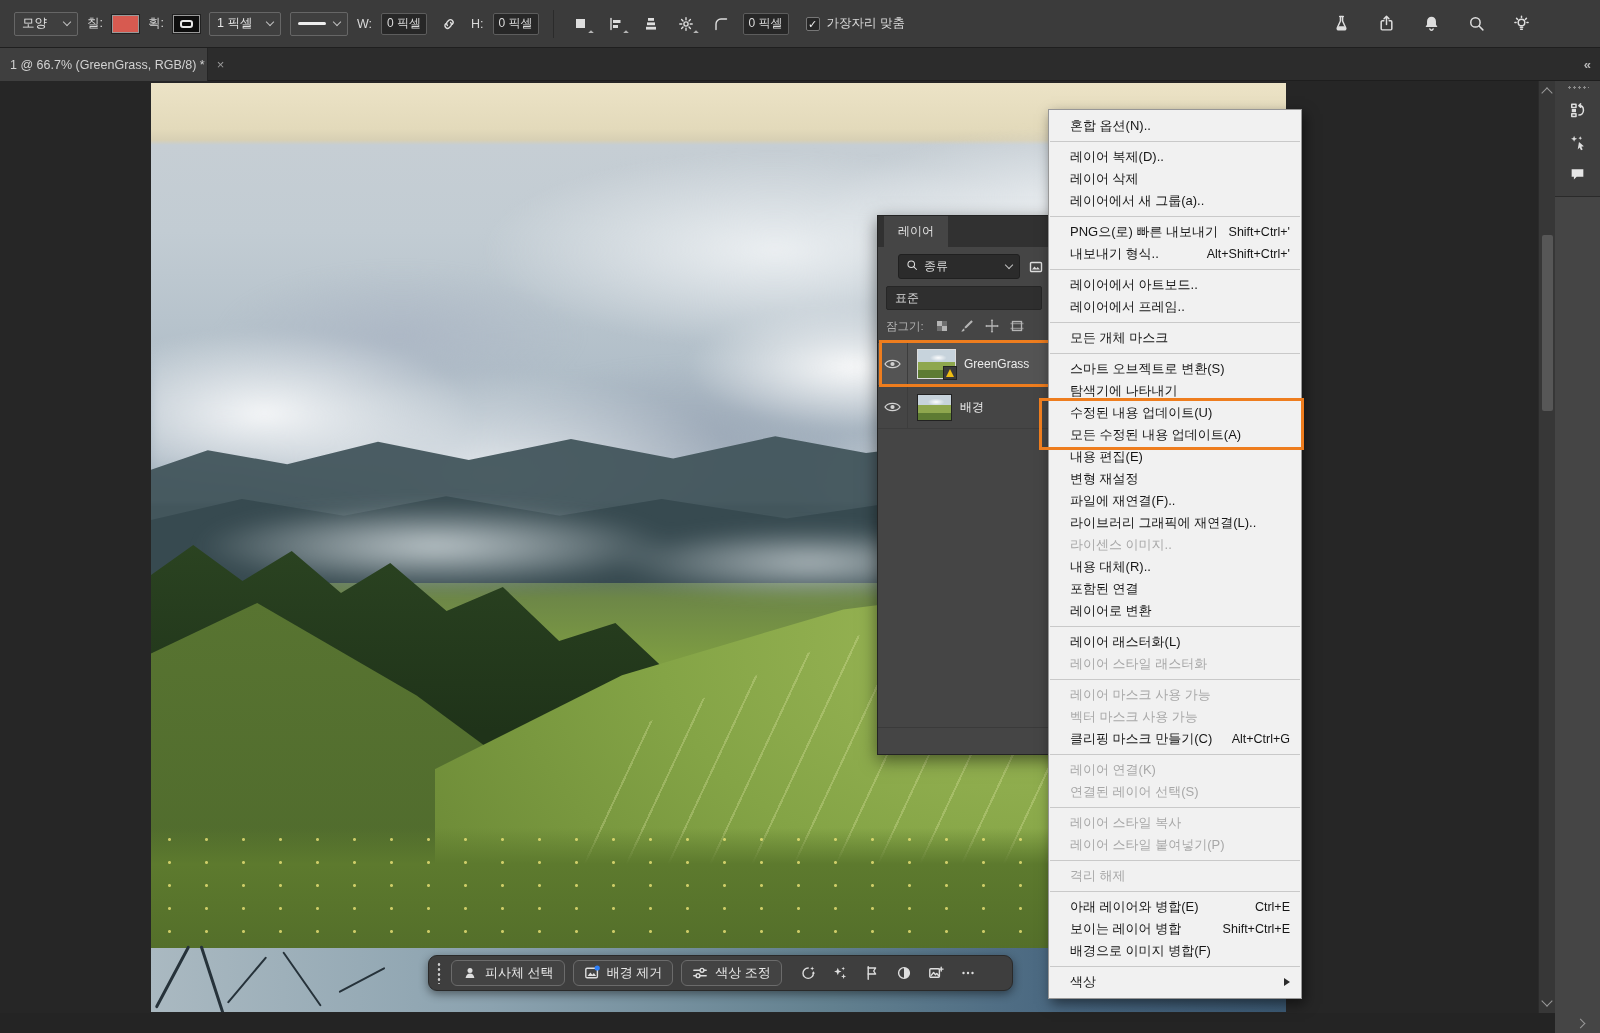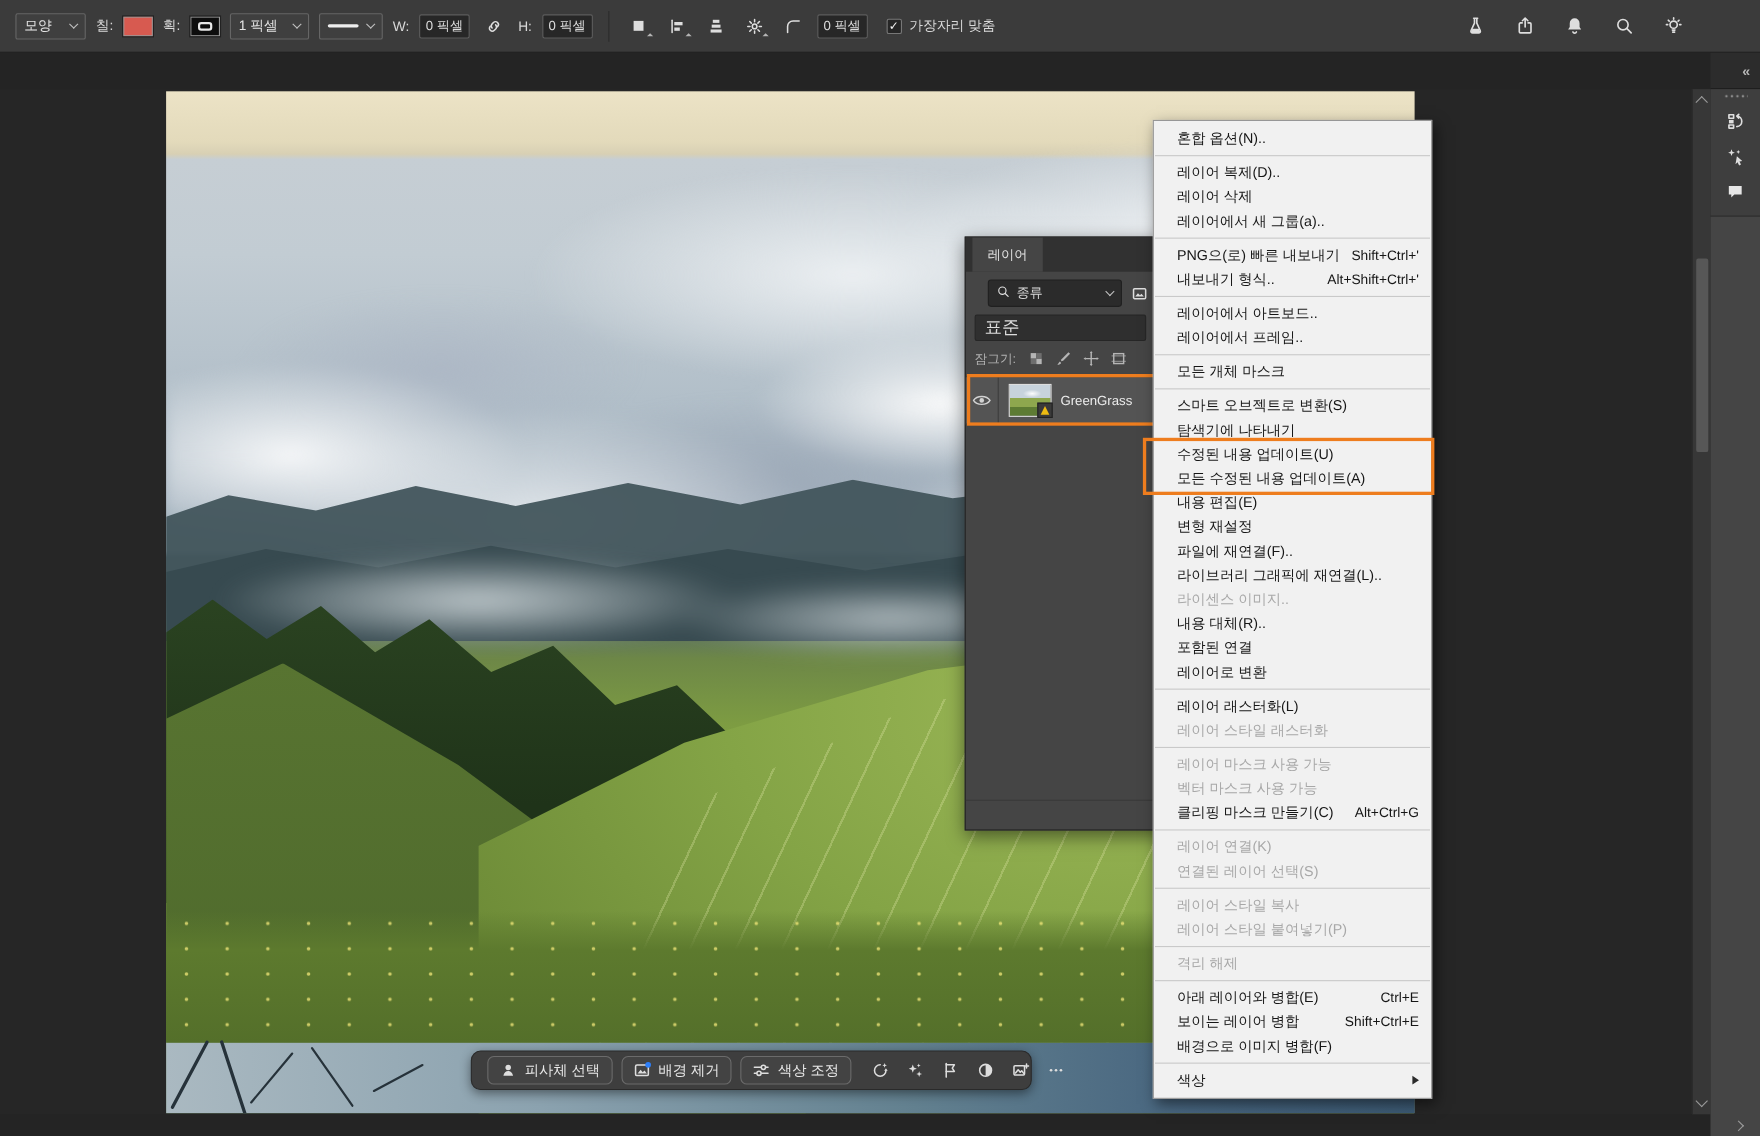--- a/index.html
+++ b/index.html
@@ -80,21 +80,21 @@
   .p-meadow{position:absolute;left:0;bottom:64px;width:100%;height:120px;
      background:linear-gradient(180deg, rgba(95,124,47,0) 0%, #5d7a2e 30%, #546f2a 100%);}
   .p-meadow::after{content:'';position:absolute;inset:0;opacity:.85;
      background-image:radial-gradient(circle, rgba(240,230,120,.9) 1px, rgba(240,230,120,0) 2px);
      background-size:37px 23px;}
   .p-water{position:absolute;left:0;bottom:0;width:100%;height:64px;
      background:linear-gradient(90deg,#aab9c1 0%,#8ba2af 30%,#62808f 60%,#47657f 82%,#3c5a74 100%);}
   .twig{position:absolute;background:#26323a;border-radius:2px;}
 
   
-  .taskbar{position:absolute;left:428px;top:872px;width:510px;height:36px;background:#3e3e3e;
+  .taskbar{position:absolute;left:428px;top:872px;width:585px;height:36px;background:#3e3e3e;
      border:1px solid #2a2a2a;border-radius:9px;display:flex;align-items:center;padding:0 10px 0 6px;gap:8px;
      box-shadow:0 3px 10px rgba(0,0,0,.45);}
   .grip{width:8px;height:22px;background-image:radial-gradient(circle,#cfcfcf 1px,transparent 1.6px);
      background-size:8px 5px;}
   .tk-btn{height:26px;border:1px solid #6b6b6b;border-radius:6px;display:flex;align-items:center;
      gap:7px;padding:0 10px;color:#e8e8e8;font-size:13px;white-space:nowrap;background:#434343;}
   .tk-ic{width:28px;height:26px;display:flex;align-items:center;justify-content:center;border-radius:5px;}
 
   
   .vscroll{position:absolute;left:1538px;top:81px;width:17px;height:932px;background:#373737;border-left:1px solid #2b2b2b;}
@@ -122,21 +122,21 @@
   .lp-tabs{height:31px;background:#313131;display:flex;align-items:flex-end;}
   .lp-tab{height:31px;margin-left:6px;background:#454545;display:flex;align-items:center;padding:0 14px;
      font-size:12px;color:#e2e2e2;}
   .lp-filter{display:flex;align-items:center;gap:6px;padding:7px 20px 5px;}
   .lp-search{flex:0 0 122px;height:25px;background:#2b2b2b;border:1px solid #202020;border-radius:3px;
      display:flex;align-items:center;gap:6px;padding:0 7px;color:#dcdcdc;font-size:12px;}
   .lp-search .chev{margin-left:auto;}
   .lp-mini{width:20px;height:20px;display:flex;align-items:center;justify-content:center;}
   .lp-blend{padding:2px 8px 6px;}
   .lp-blendsel{width:156px;height:24px;background:#2f2f2f;border:1px solid #262626;border-radius:2px;
-     color:#dcdcdc;font-size:16px;display:flex;align-items:center;padding:0 8px;font-family:Liberation Mono, monospace;}
+     color:#dcdcdc;font-size:12px;display:flex;align-items:center;padding:0 8px;font-family:Liberation Mono, monospace;}
   .lp-lock{display:flex;align-items:center;gap:9px;padding:2px 8px 8px;border-bottom:1px solid #3a3a3a;}
   .lp-lock .lbl{font-size:11.5px;color:#b3b3b3;margin-right:1px;}
   .lock-ic{width:16px;height:16px;display:flex;align-items:center;justify-content:center;}
   .layer-list{position:relative;}
   .layer-row{position:relative;height:43px;display:flex;align-items:center;border-bottom:1px solid #3d3d3d;}
   .layer-row.selected{background:#545454;}
   .eye-cell{width:30px;height:100%;display:flex;align-items:center;justify-content:center;border-right:1px solid #3d3d3d;}
   .layer-thumb{width:33px;height:25px;margin-left:10px;flex:0 0 auto;position:relative;
      background:
        radial-gradient(ellipse 12px 5px at 55% 28%, rgba(255,255,255,.95), rgba(255,255,255,0) 70%),
@@ -272,20 +272,26 @@
         </span>
         <span class="tb-iconbtn">
           <svg class="ic" viewBox="0 0 16 16">
             <circle stroke="#dedede" stroke-width="1.4" fill="none" stroke-linecap="round" stroke-linejoin="round" cx="8" cy="7" r="3.1"></circle>
             <path stroke="#dedede" stroke-width="1.4" fill="none" stroke-linecap="round" stroke-linejoin="round" d="M6.9 11.6h2.2M7.2 13.4h1.6M8 1.2v1.1M3.4 3.2l.8.8M12.6 3.2l-.8.8M1.8 7h1.1M13.1 7h1.1"></path>
           </svg>
         </span>
       </div>
   </div>
 
+  <div class="tabbar">
+    <div class="doc-tab">
+      <span class="t">1 @ 66.7% (GreenGrass, RGB/8) *</span>
+      <span class="x">×</span>
+    </div>
+  </div>
 
   <div class="canvas-area">
     <div class="photo">
       <div class="p-clouds"></div>
       <div class="p-ridge1"></div>
       <div class="p-ridge2"></div>
       <div class="p-mist"></div>
       <div class="p-forest"></div>
       <div class="p-hillL"></div>
       <div class="p-hillR"></div>
@@ -483,20 +489,30 @@
             </svg>
           </div>
           <div class="layer-thumb">
             <div class="warn-badge">
               <span class="warn-tri"></span>
             </div>
           </div>
           <span class="layer-name">GreenGrass</span>
           <div class="layer-annot"></div>
         </div>
+        <div class="layer-row">
+          <div class="eye-cell">
+            <svg width="17" height="12" viewBox="0 0 17 12">
+              <path stroke="#d2d2d2" stroke-width="1.3" fill="none" d="M1 6C4 1.2 13 1.2 16 6 13 10.8 4 10.8 1 6Z"></path>
+              <circle fill="#d2d2d2" cx="8.5" cy="6" r="2.1"></circle>
+            </svg>
+          </div>
+          <div class="layer-thumb"></div>
+          <span class="layer-name">배경</span>
+        </div>
       </div>
     <div class="lp-body"></div>
     <div class="lp-footer"></div>
   </div>
 
   <div class="context-menu" id="context-menu">
       <div class="menu-item">
         <span class="mi-label">혼합 옵션(N)..</span>
       </div>
       <div class="menu-sep"></div>

